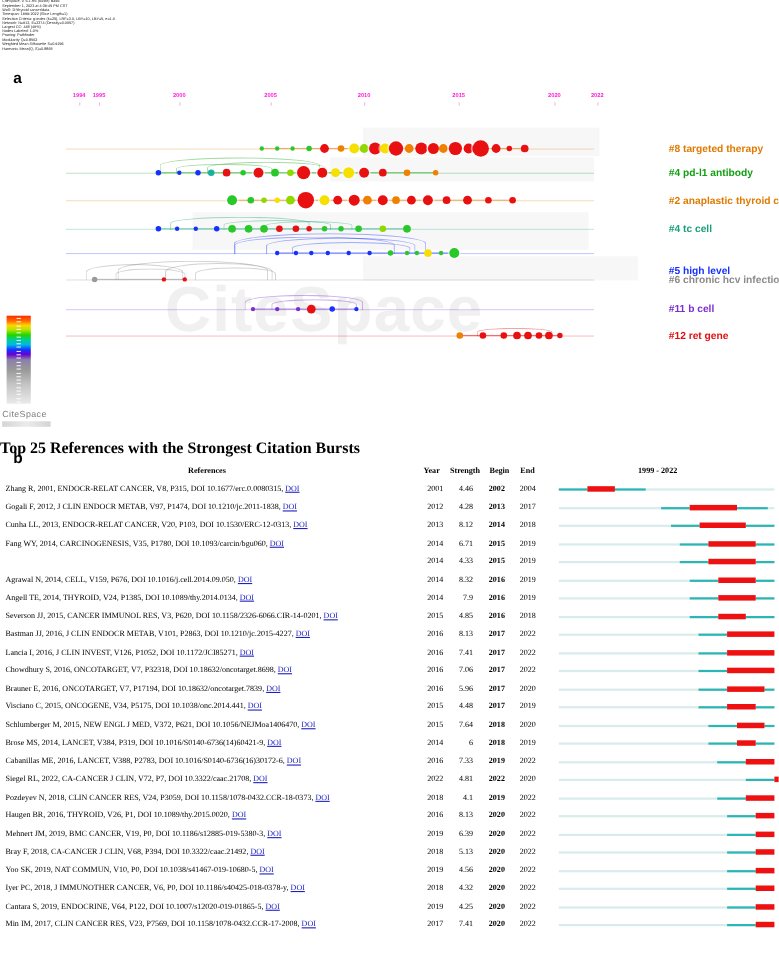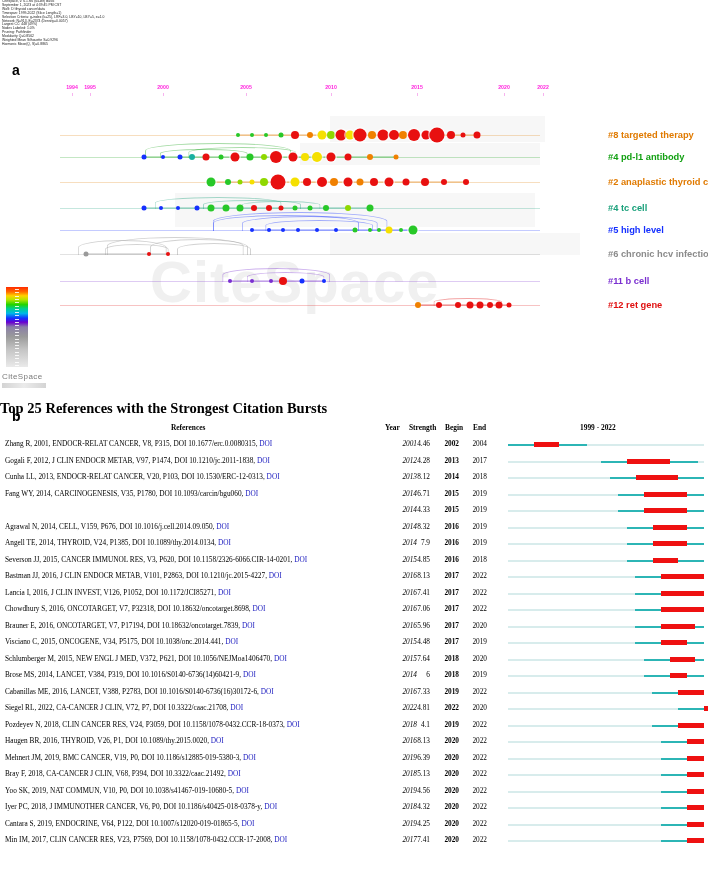--- a/index.html
+++ b/index.html
@@ -122,27 +122,27 @@
   #th-end{left:473px;}
   #th-span{left:580px;}
 
   #rows{position:absolute;left:0;top:45px;width:708px;}
   .row{position:relative;height:16.5px;}
   .ref-cell{
     position:absolute;left:5px;top:2px;
     font-family:"Liberation Serif",serif;
     font-size:7.3px;color:#000;white-space:nowrap;
   }
-  .doi-link{color:#2020c0;}
+  .doi-link{color:#2020c0;text-decoration:underline;}
   .num{
     position:absolute;top:2px;
     font-family:"Liberation Serif",serif;
     font-size:7.3px;color:#000;text-align:right;
   }
-  .c-year{left:397px;width:20px;font-style:italic;}
+  .c-year{left:383px;width:20px;}
   .c-strength{left:406px;width:24px;}
   .c-begin{left:437px;width:22px;font-weight:bold;}
   .c-end{left:465px;width:22px;}
 
   .spark{
     position:absolute;left:508px;top:0;width:196px;height:16.5px;
   }
   .spark-base{
     position:absolute;left:0;top:7px;width:196px;height:2px;
     background:#d8ecec;
@@ -308,21 +308,21 @@
         <div class="node" style="left: 223.2px; top: 0px; width: 4px; height: 4px; background: rgb(21, 48, 255);"></div>
         <div class="node" style="left: 237.6px; top: 0px; width: 4px; height: 4px; background: rgb(21, 48, 255);"></div>
         <div class="node" style="left: 256.8px; top: 0px; width: 4px; height: 4px; background: rgb(21, 48, 255);"></div>
         <div class="node" style="left: 276px; top: 0px; width: 4px; height: 4px; background: rgb(21, 48, 255);"></div>
         <div class="node" style="left: 295.2px; top: 0px; width: 5px; height: 5px; background: rgb(40, 200, 40);"></div>
         <div class="node" style="left: 309.6px; top: 0px; width: 4px; height: 4px; background: rgb(40, 200, 40);"></div>
         <div class="node" style="left: 319.2px; top: 0px; width: 4px; height: 4px; background: rgb(40, 200, 40);"></div>
         <div class="node" style="left: 328.8px; top: 0px; width: 7px; height: 7px; background: rgb(245, 224, 0);"></div>
         <div class="node" style="left: 340.8px; top: 0px; width: 4px; height: 4px; background: rgb(40, 200, 40);"></div>
         <div class="node" style="left: 352.8px; top: 0px; width: 9px; height: 9px; background: rgb(40, 200, 40); box-shadow: rgba(255, 255, 255, 0.55) 0px 0px 0px 1.5px;"></div>
-        <div class="cluster-label" style="color: rgb(21, 48, 255); top: 0px;">#5 high level</div>
+        <div class="cluster-label" style="color: rgb(21, 48, 255); top: 16px;">#5 high level</div>
       </div>
       <div class="cluster-row" style="top: 156px;">
         <div class="row-baseline" style="background: rgb(138, 138, 138); opacity: 0.25;"></div>
         <div class="arc" style="left: 62.4px; width: 86.4px; height: 14px; top: -14px; color: rgb(138, 138, 138);"></div>
         <div class="arc" style="left: 76.8px; width: 62.4px; height: 10px; top: -10px; color: rgb(138, 138, 138);"></div>
         <div class="arc" style="left: 139.2px; width: 96px; height: 15px; top: -15px; color: rgb(138, 138, 138);"></div>
         <div class="arc" style="left: 153.6px; width: 72px; height: 11px; top: -11px; color: rgb(138, 138, 138);"></div>
         <div class="arc" style="left: 115.2px; width: 134.4px; height: 17px; top: -17px; color: rgb(138, 138, 138);"></div>
         <div class="link" style="left: 26.4px; width: 81.6px; background: rgb(138, 138, 138); opacity: 0.55;"></div>
         <div class="node" style="left: 26.4px; top: 0px; width: 5px; height: 5px; background: rgb(154, 154, 154);"></div>

